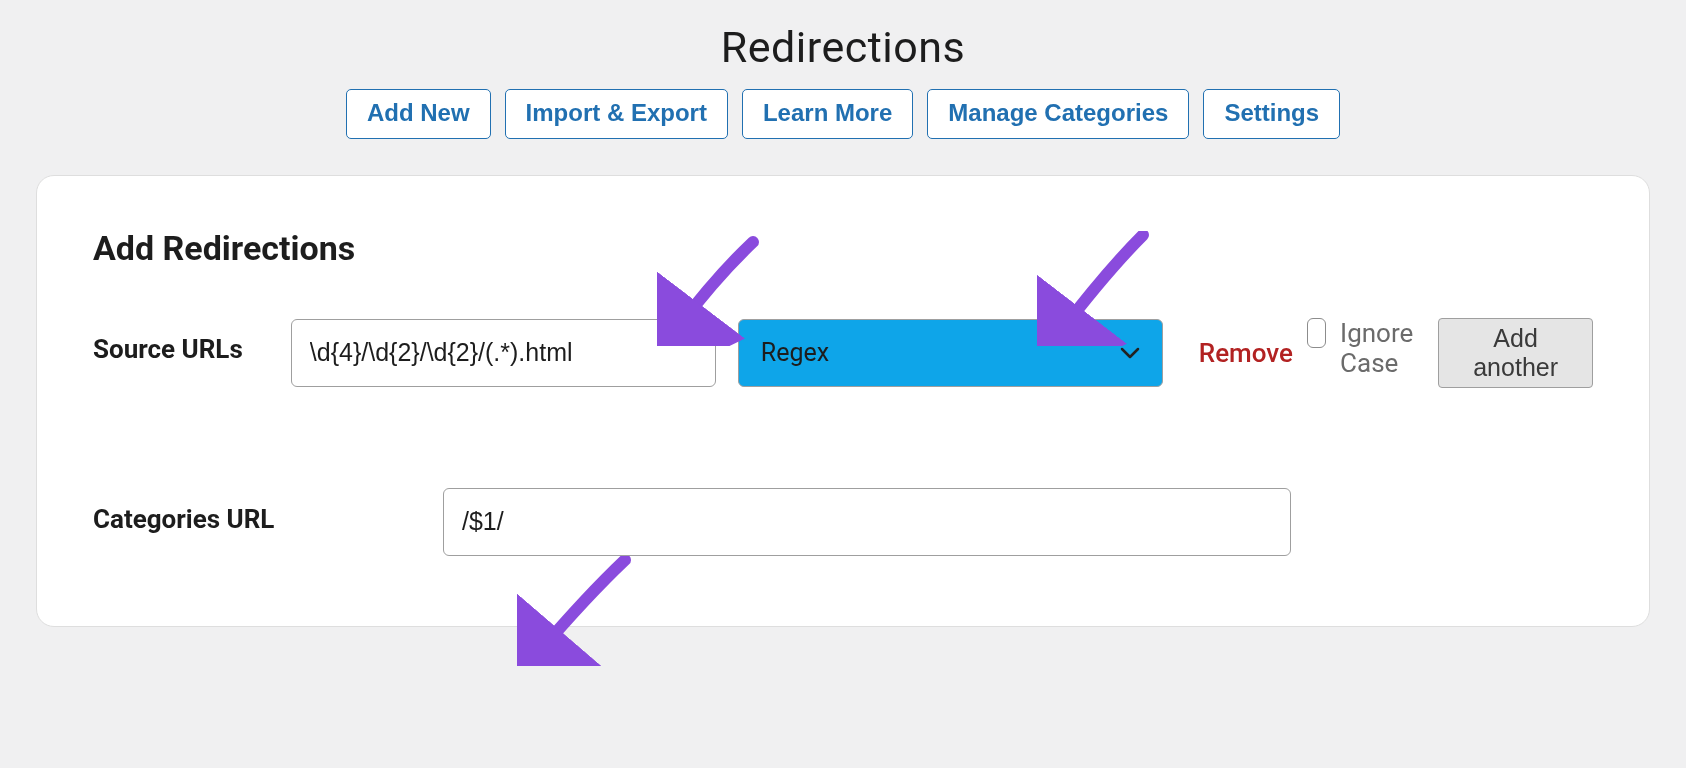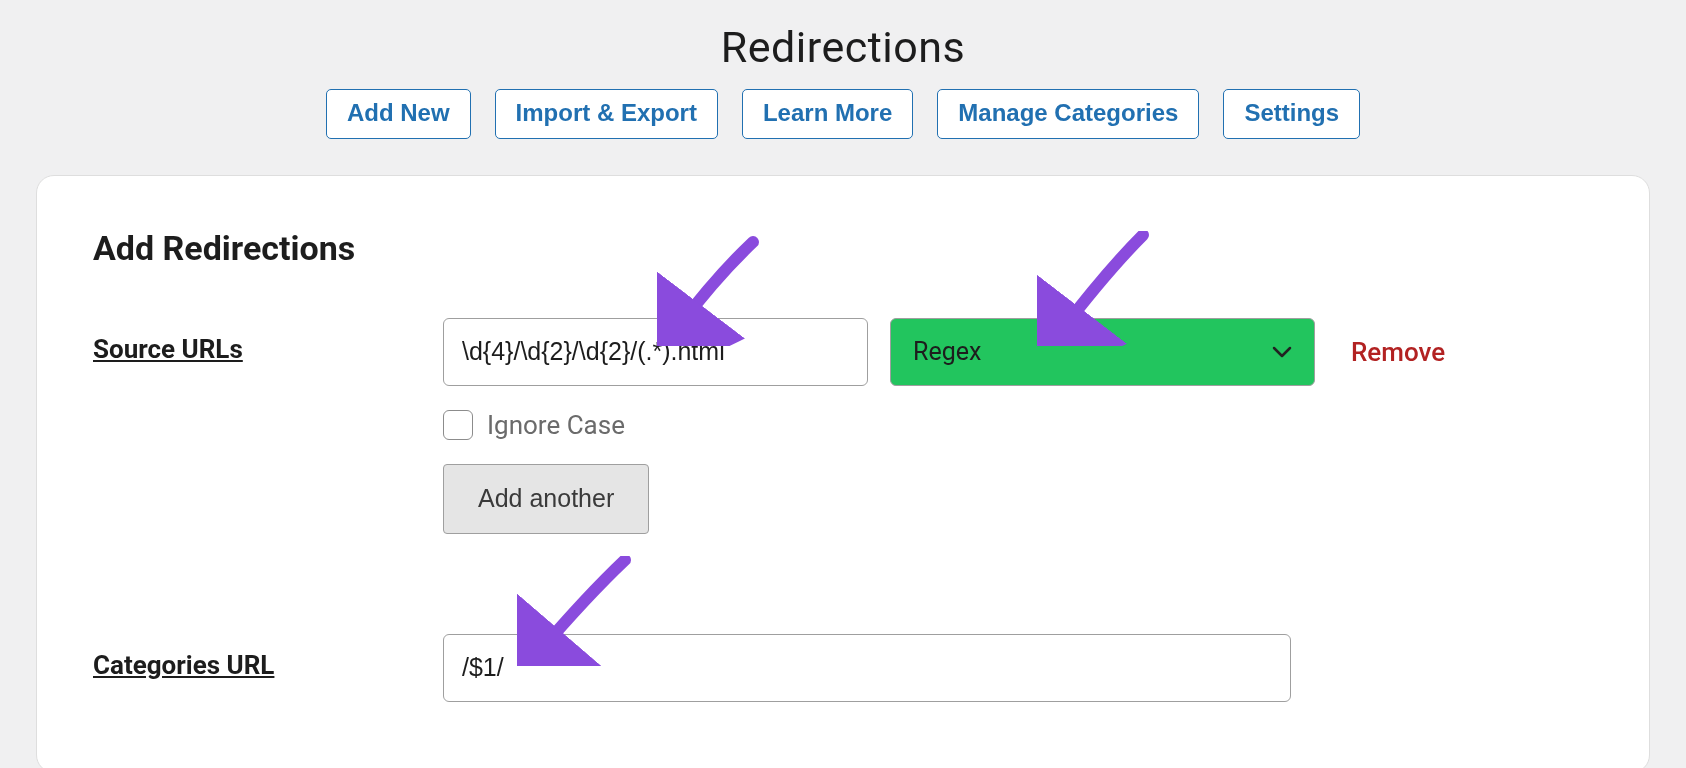--- a/index.html
+++ b/index.html
@@ -35,21 +35,21 @@
   }
   .page-title {
     font-size: 43px;
     font-weight: 400;
     letter-spacing: 0.5px;
     margin: 0;
     line-height: 1;
   }
   .top-buttons {
     display: flex;
-    gap: 24px;
+    gap: 14px;
   }
   .wp-btn {
     background: #fff;
     border: 1.5px solid var(--wp-blue);
     color: var(--wp-blue);
     font-size: 24px;
     font-weight: 600;
     padding: 9px 20px 10px;
     border-radius: 5px;
     cursor: pointer;
@@ -72,26 +72,25 @@
     display: flex;
     align-items: flex-start;
     gap: 0;
     margin-bottom: 40px;
   }
   .form-label {
     width: 350px;
     font-size: 26px;
     font-weight: 700;
     padding-top: 16px;
-    text-decoration: underline;
   }
   .field-stack {
     display: flex;
-    flex-direction: column;
-    gap: 24px;
+    flex-direction: row;
+    gap: 14px;
   }
   .source-line {
     display: flex;
     align-items: center;
     gap: 22px;
   }
   .text-input {
     height: 68px;
     border: 1.5px solid var(--border-grey);
     border-radius: 6px;
@@ -101,21 +100,21 @@
     color: var(--text-dark);
     background: #fff;
   }
   .source-input { width: 425px; }
   .dest-input   { width: 848px; }
   .select-box {
     width: 425px;
     height: 68px;
     border: 1.5px solid var(--border-grey);
     border-radius: 6px;
-    background: #22c55e;
+    background: #0ea5e9;
     display: flex;
     align-items: center;
     justify-content: space-between;
     padding: 0 22px;
     box-sizing: border-box;
     font-size: 25px;
     cursor: pointer;
   }
   .chevron {
     width: 20px; height: 12px;

